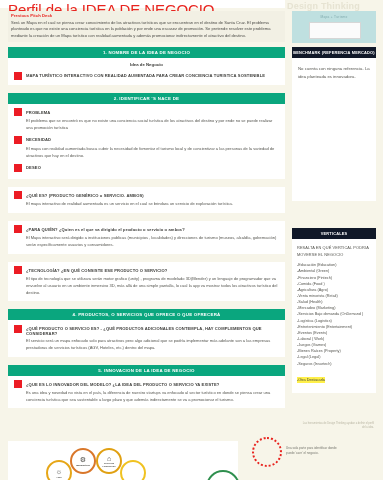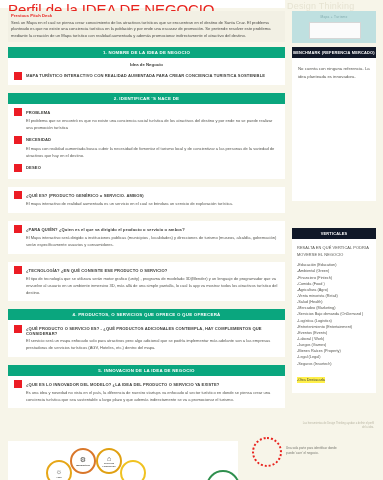--- a/index.html
+++ b/index.html
@@ -38,21 +38,21 @@
     font-weight: normal;
     color: #e8241f;
     letter-spacing: -0.1px;
     white-space: nowrap;
   }
 
   .watermark {
     position: absolute;
     left: 287px; top: 1px;
     font-size: 9px;
-    font-weight: normal;
+    font-weight: bold;
     color: #e6e3d2;
     letter-spacing: 0.2px;
     white-space: nowrap;
   }
 
   
   .intro-box {
     position: absolute;
     left: 8px; top: 11px;
     width: 277px;

